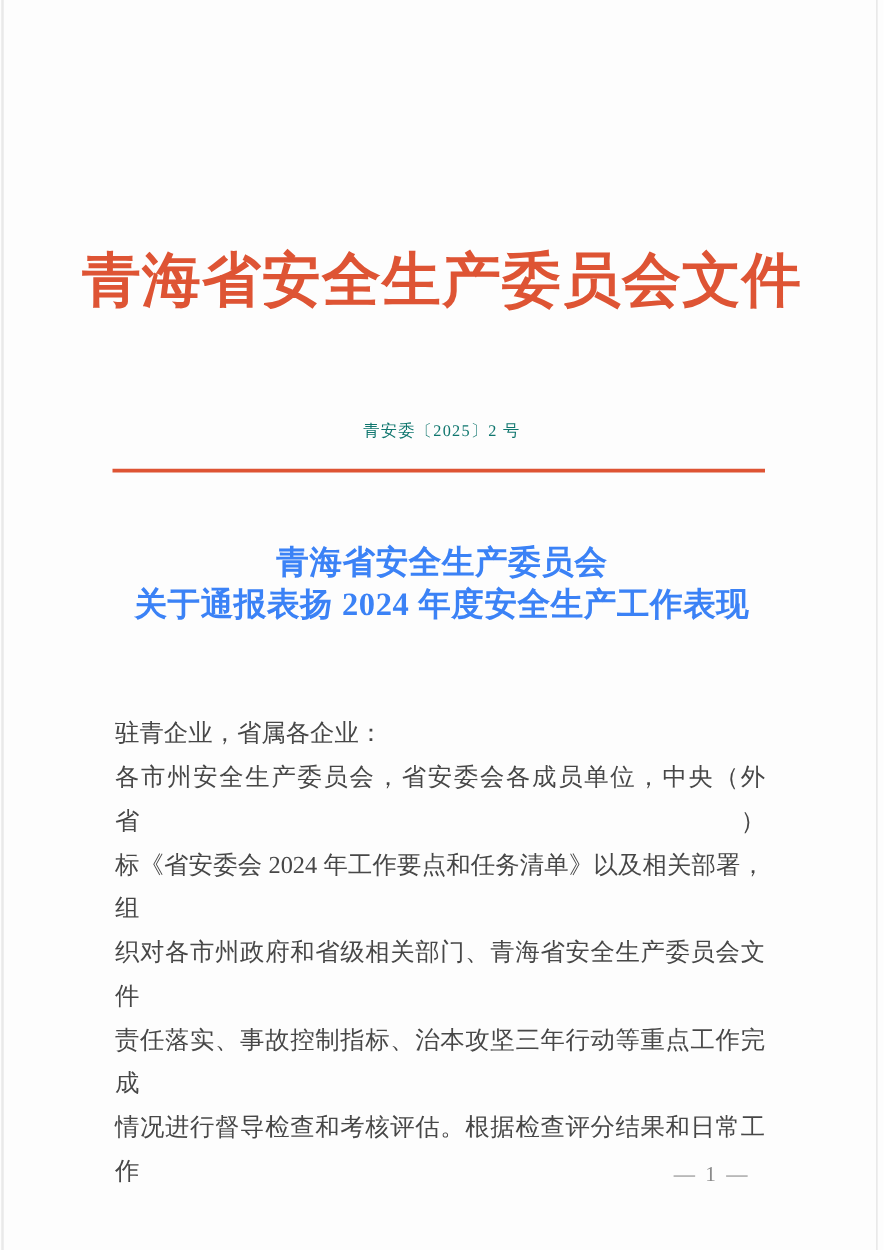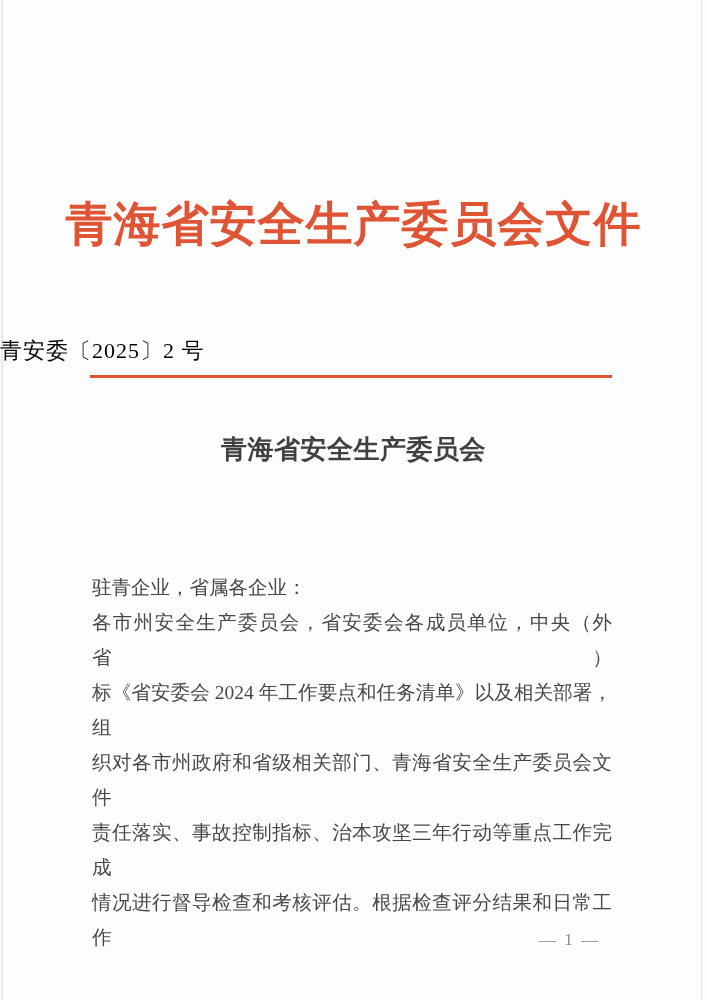--- a/index.html
+++ b/index.html
@@ -25,39 +25,39 @@
     text-align: center;
     color: var(--accent, #de5434);
     font-size: 47px;
     font-weight: 700;
     letter-spacing: 1px;
     white-space: nowrap;
   }
   .doc-number {
     position: absolute;
     top: 336px; left: 0; width: 100%;
-    text-align: left;
-    font-size: 22px;
-    color: #000000;
+    text-align: center;
+    font-size: 13px;
+    color: #0f766e;
     letter-spacing: 1px;
   }
   .red-rule {
     position: absolute;
     top: 375px; left: 90px;
     width: 522px; height: 3px;
     background: var(--accent, #de5434);
   }
   .doc-title {
     position: absolute;
     top: 433px; left: 0; width: 100%;
     text-align: center;
     font-size: 26px;
     font-weight: 700;
     line-height: 34px;
-    color: #404040;
+    color: #3b82f6;
     letter-spacing: 0.5px;
   }
   .body-text {
     position: absolute;
     top: 570px; left: 92px;
     width: 520px;
     font-size: 19.5px;
     line-height: 35px;
     color: #474747;
   }
@@ -86,20 +86,21 @@
   <div class="edge right"></div>
 
   <h1 class="red-header">青海省安全生产委员会文件</h1>
 
   <div class="doc-number">青安委〔2025〕2 号</div>
 
   <div class="red-rule"></div>
 
   <div class="doc-title">
     <div>青海省安全生产委员会</div>
+    <div>关于通报表扬 2024 年度安全生产工作表现</div>
   </div>
 
   <div class="body-text">
     <div class="line">驻青企业，省属各企业：</div>
     <div class="line fill">各市州安全生产委员会，省安委会各成员单位，中央（外省）</div>
     <div class="line fill">标《省安委会 2024 年工作要点和任务清单》以及相关部署，组</div>
     <div class="line fill">织对各市州政府和省级相关部门、青海省安全生产委员会文件</div>
     <div class="line fill">责任落实、事故控制指标、治本攻坚三年行动等重点工作完成</div>
     <div class="line fill">情况进行督导检查和考核评估。根据检查评分结果和日常工作</div>
 

